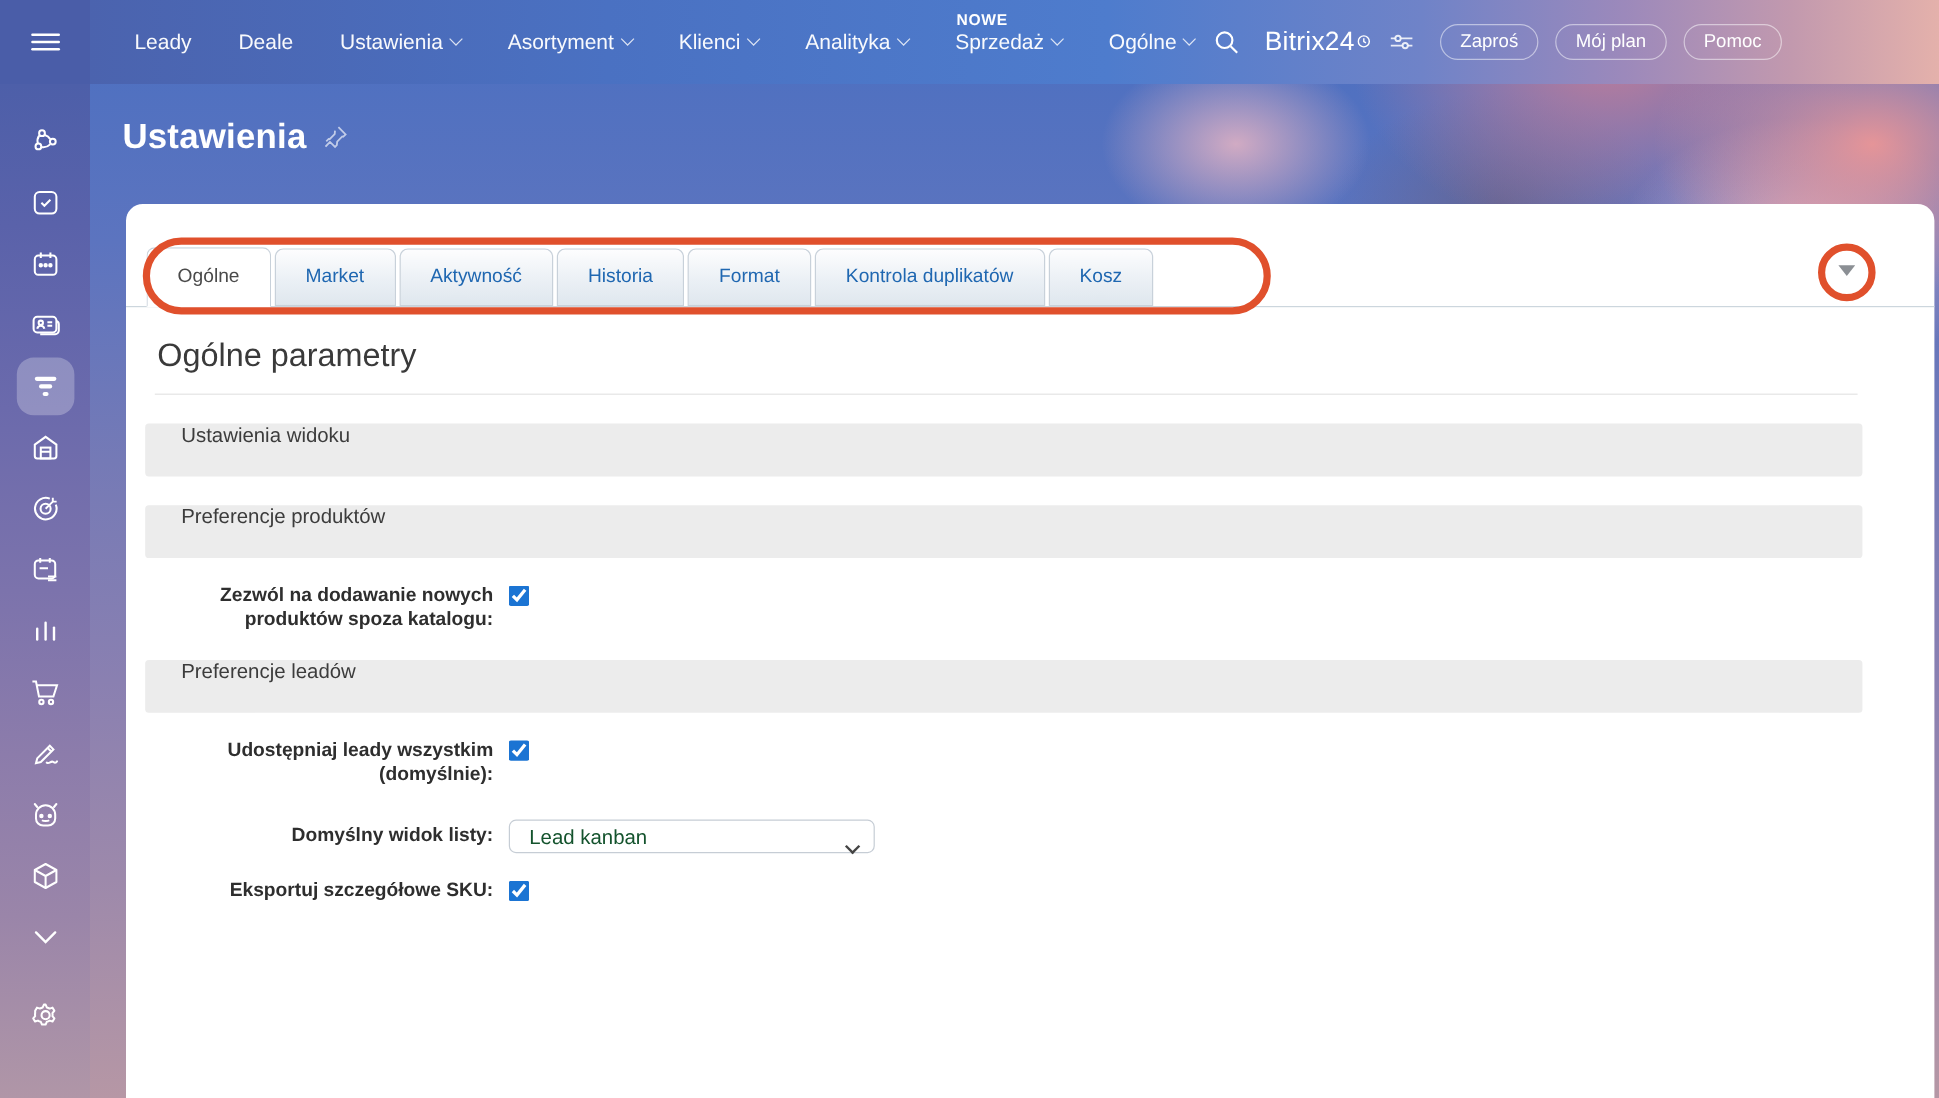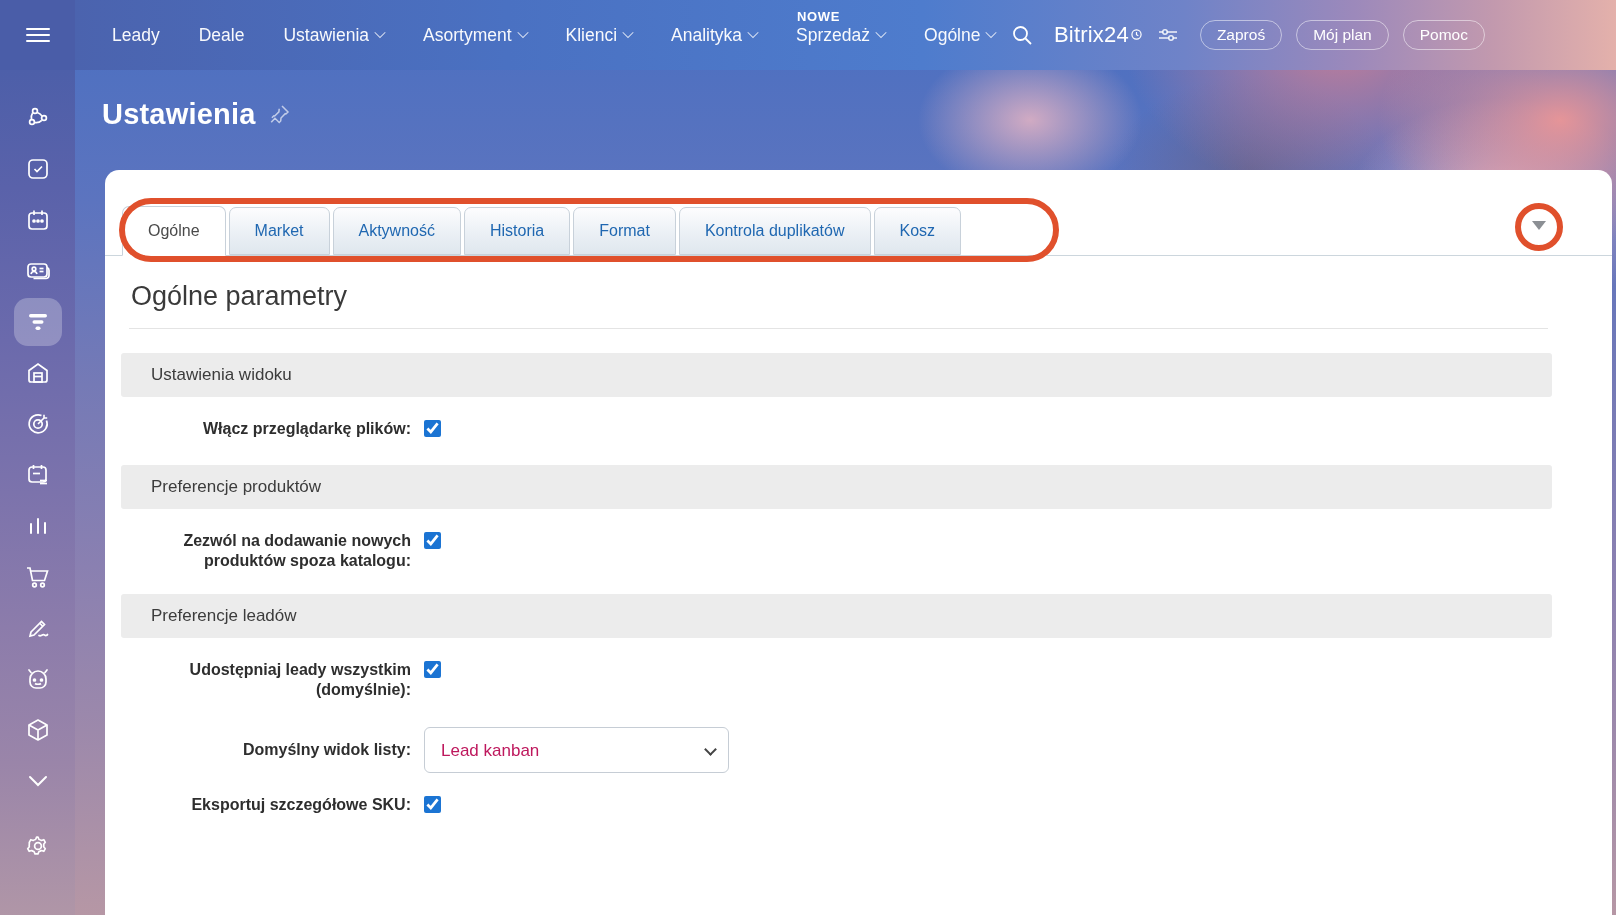--- a/index.html
+++ b/index.html
@@ -89,36 +89,36 @@
     position:absolute; right:49px; top:23px; width:48px; height:48px;
     border:6px solid #e0502c; border-radius:50%; pointer-events:none; z-index:5;
   }
 
   .panel-body { padding:0 60px 0 16px; }
   .panel-title { font-size:27px; color:#3a3a3a; font-weight:400; margin:25px 0 0 10px; }
   .divider { height:1px; background:#e4e4e4; margin:16px 4px 0 8px; }
 
   .section-bar {
     background:#ececec; border-radius:3px; height:44px; margin-top:24px;
-    display:flex; align-items:center; padding-left:30px;
+    display:flex; align-items:flex-start; padding-left:30px;
     font-size:17px; color:#3c3c3c;
   }
   .form-row { display:flex; align-items:flex-start; margin-top:22px; }
   .form-label {
     width:290px; text-align:right; font-weight:700; font-size:16px; color:#2e2e2e;
     line-height:1.22; flex:0 0 auto;
   }
   .form-ctl { margin-left:13px; }
   .form-ctl input[type=checkbox] { width:17px; height:17px; accent-color:#1b74d3; margin-top:1px; cursor:pointer; }
   .row-select { align-items:center; margin-top:28px; }
   .select-wrap { position:relative; margin-left:13px; }
   .select-wrap select {
-    appearance:none; -webkit-appearance:none; width:305px; height:46px;
+    appearance:none; -webkit-appearance:none; width:305px; height:28px;
     border:1px solid #c6cdd5; border-radius:6px; background:#fff;
-    font-size:17px; color:#be185d; padding:0 36px 0 16px;
+    font-size:17px; color:#14532d; padding:0 36px 0 16px;
     font-family:"Liberation Sans", sans-serif; cursor:pointer;
   }
   .select-wrap .sel-chev {
     position:absolute; right:14px; top:18px; width:9px; height:9px; pointer-events:none;
     border-left:2px solid #444; border-bottom:2px solid #444; transform:rotate(-45deg);
   }
 </style>
 </head>
 <body>
 
@@ -355,24 +355,20 @@
 
   <div class="panel-body">
     <h2 class="panel-title">Ogólne parametry</h2>
     <div class="divider"></div>
 
     <div class="section-bar">
       <span>Ustawienia widoku</span>
     </div>
 
 
-    <div class="form-row">
-      <div class="form-label">Włącz przeglądarkę plików:</div>
-      <div class="form-ctl"><input type="checkbox" checked="" style=""></div>
-    </div>
 
     <div class="section-bar">
       <span>Preferencje produktów</span>
     </div>
 
     <div class="form-row">
       <div class="form-label">Zezwól na dodawanie nowych produktów spoza katalogu:</div>
       <div class="form-ctl"><input type="checkbox" checked="" style=""></div>
     </div>
 

